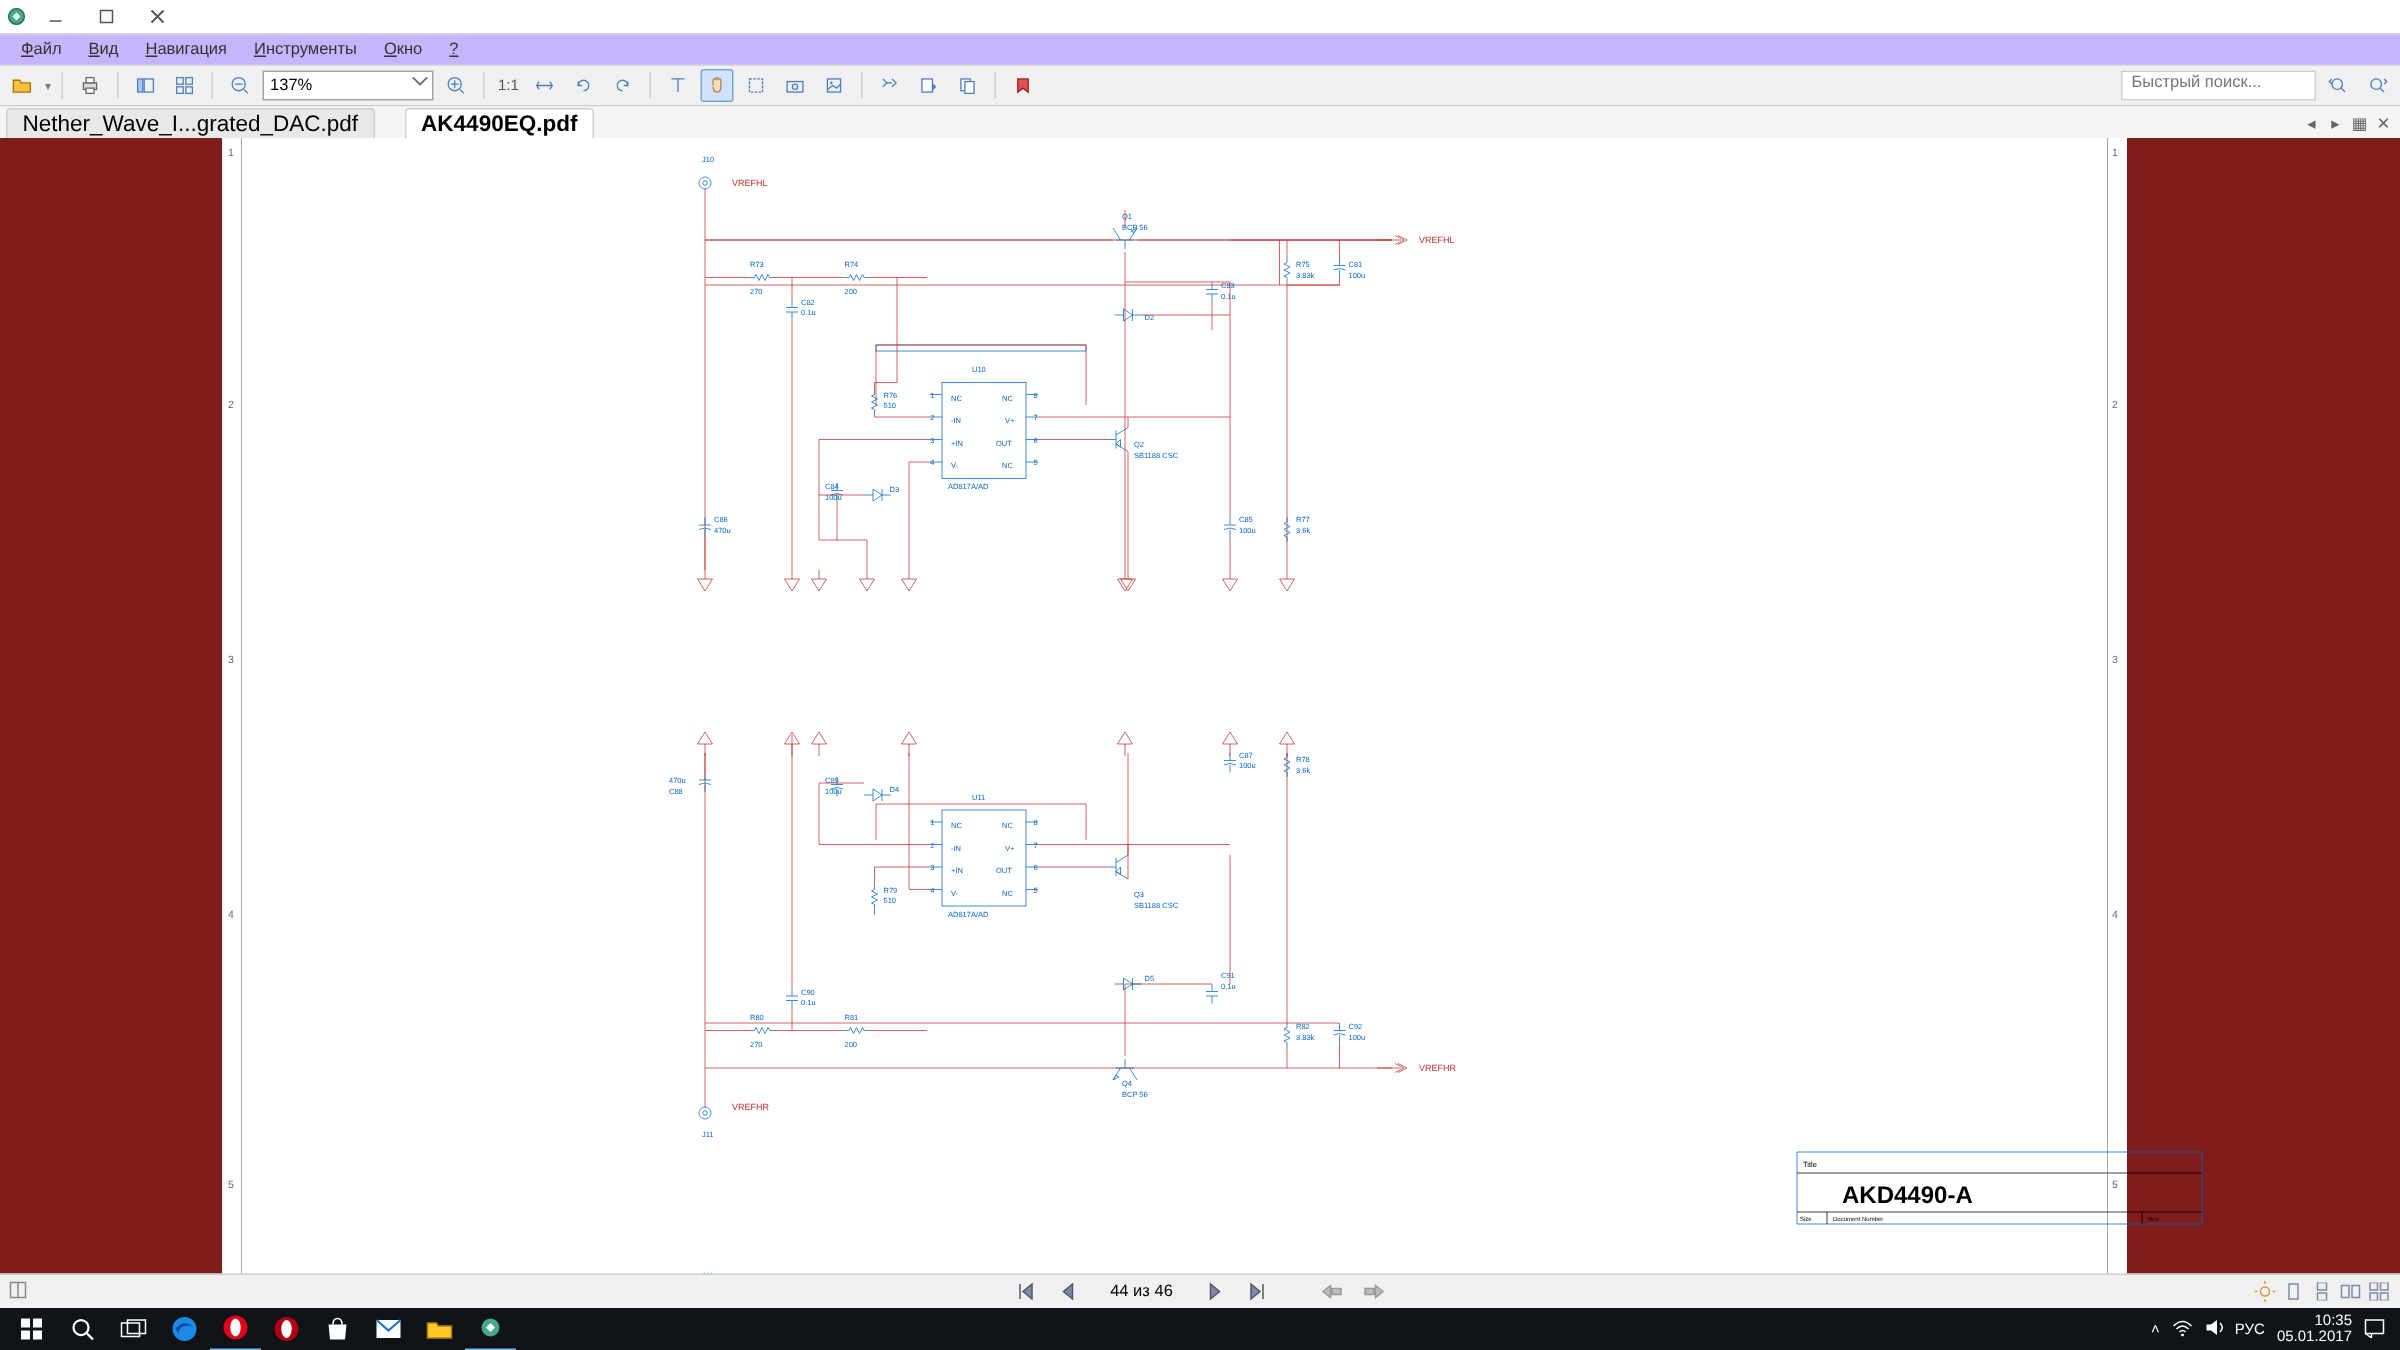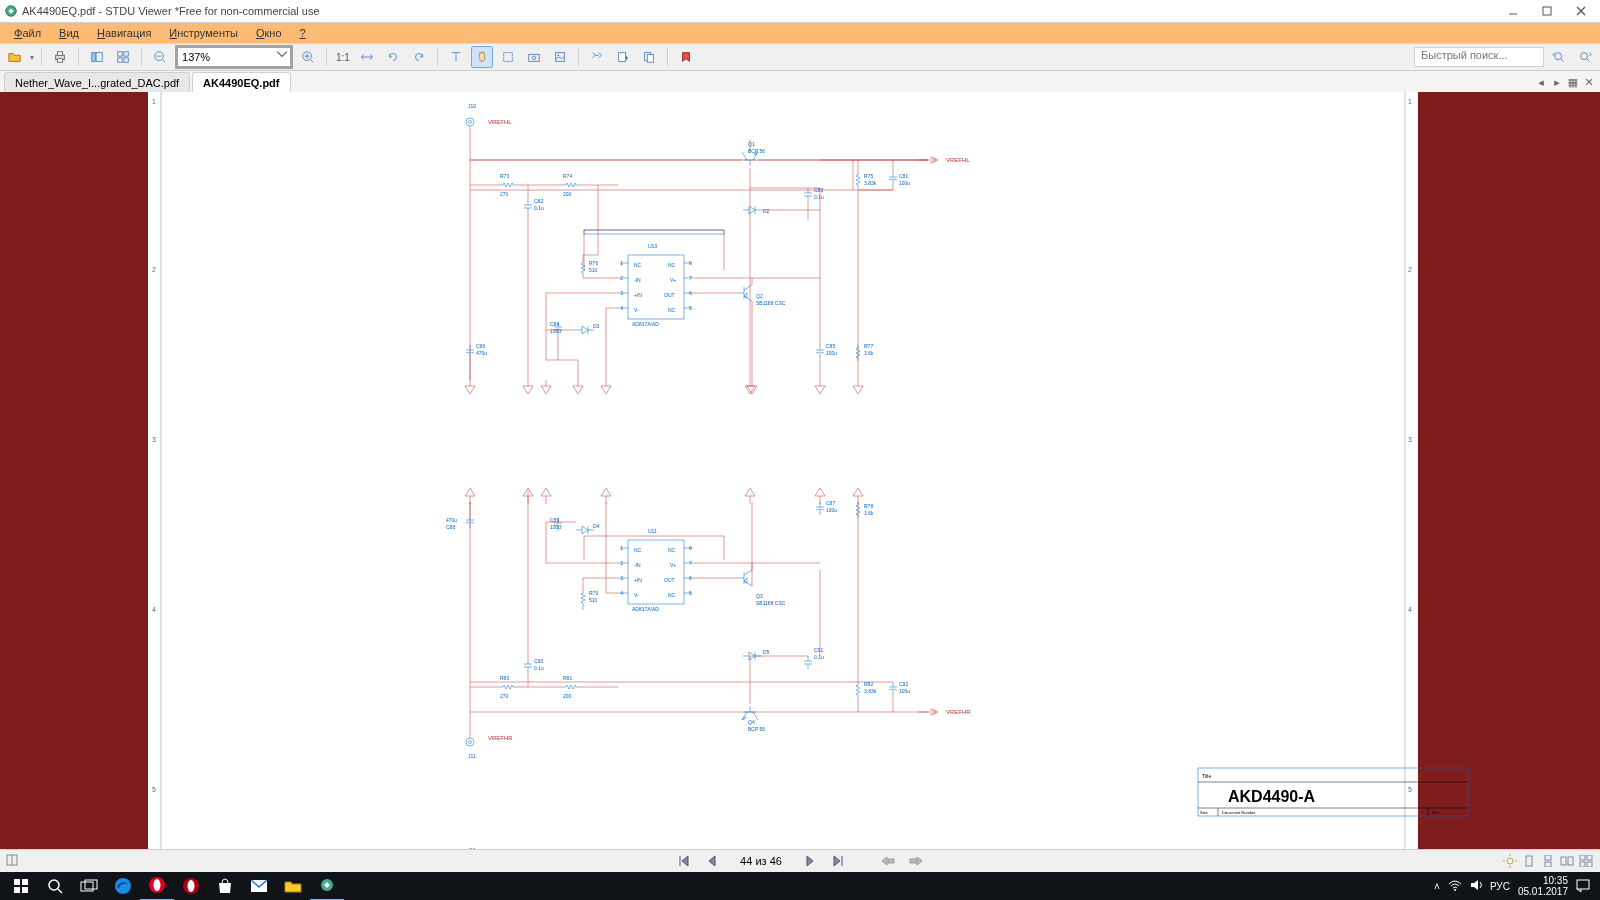--- a/index.html
+++ b/index.html
@@ -2,36 +2,36 @@
 <html><head>
 <meta charset="utf-8">
 <style>
   html,body{margin:0;padding:0;font-family:"Segoe UI",Tahoma,sans-serif;font-size:11px;background:#fff;color:#000;overflow:hidden;width:1600px;height:900px}
   .titlebar{height:22px;background:#fff;border-bottom:1px solid #d0d0d0;display:flex;align-items:center;padding:0 4px}
   .titlebar .app-icon{width:14px;height:14px;margin-right:4px}
   .titlebar .title{flex:1;font-size:11px;color:#444}
   .winbtns{display:flex;gap:4px}
   .winbtn{width:30px;height:18px;display:flex;align-items:center;justify-content:center;color:#555}
   .winbtn.close svg{stroke:#555}
-  .menubar{height:20px;background:#fdba74;border-bottom:1px solid #d8d8d8;display:flex;align-items:center;padding:0 6px;gap:2px;font-size:11px}
+  .menubar{height:20px;background:#c4b5fd;border-bottom:1px solid #d8d8d8;display:flex;align-items:center;padding:0 6px;gap:2px;font-size:11px}
   .menubar .mitem{padding:1px 8px;color:#333;}
   .menubar .mitem u{text-decoration:underline}
   .toolbar{height:26px;background:#f0f0f0;border-bottom:1px solid #cfcfcf;display:flex;align-items:center;padding:0 4px;gap:4px}
   .tbtn{width:20px;height:20px;display:flex;align-items:center;justify-content:center;border:1px solid transparent;border-radius:2px}
   .tbtn svg{width:14px;height:14px}
   .tbtn.active{background:#cfe4fb;border-color:#7aa7d8}
   .sep{width:1px;height:18px;background:#cfcfcf;margin:0 3px}
-  .zoombox{display:flex;border:3px solid #a3a3a3;height:18px;background:#fff;padding:0 2px}
+  .zoombox{display:flex;border:1px solid #a3a3a3;height:18px;background:#fff;padding:0 2px}
   .zoombox input{border:none;width:90px;font-size:11px;padding:0 2px;outline:none}
   .zoombox .dd{width:12px;height:12px;margin-left:2px}
   .rightbox{margin-left:auto;display:flex;align-items:center;gap:4px}
   .searchbox{width:120px;height:18px;border:1px solid #d0d0d0;background:#fff;padding:0 4px;font-size:11px;color:#999;display:flex;align-items:flex-start}
   .searchbox input{border:none;outline:none;font-size:11px;color:#333;width:100%}
   .tabbar{height:22px;background:#f4f4f4;border-bottom:1px solid #cfcfcf;display:flex;align-items:center;padding:0 4px}
-  .tab{height:20px;padding:0 10px;border:1px solid #cfcfcf;border-bottom:none;background:#e8e8e8;display:flex;align-items:center;font-size:11px;margin-right:2px;border-top-left-radius:3px;border-top-right-radius:3px}
+  .tab{height:20px;padding:0 10px;border:1px solid #cfcfcf;border-bottom:none;background:#e8e8e8;display:flex;align-items:center;font-size:15px;margin-right:20px;border-top-left-radius:3px;border-top-right-radius:3px}
   .tab.active{background:#fff;font-weight:bold}
   .tabright{margin-left:auto;display:flex;gap:2px;align-items:center}
   .tabright .tb{width:14px;height:14px;display:flex;align-items:center;justify-content:center;color:#666}
   .content{position:absolute;top:92px;bottom:40px;left:0;right:0;background:#7e7e7e;display:flex}
   .docarea{flex:1;position:relative;background:#7f1d1d;overflow:hidden}
   .page{position:absolute;left:148px;top:0;width:1270px;height:100%;background:#fff}
   .schematic{position:absolute;left:170px;top:4px;width:1230px;height:100%;}
   .navbar{position:absolute;left:0;right:0;bottom:28px;height:22px;background:#f0f0f0;border-top:1px solid #cfcfcf;display:flex;align-items:center;justify-content:center;font-size:11px;gap:12px}
   .navbar .nb{width:16px;height:16px;display:flex;align-items:center;justify-content:center;color:#668}
   .navbar .navright{position:absolute;right:6px;display:flex;gap:3px;align-items:center}
@@ -50,21 +50,20 @@
 </head>
 <body>
 
 <div class="titlebar">
   <span class="app-icon">
     <svg viewBox="0 0 16 16">
         <circle cx="8" cy="8" r="6" fill="#4a8" stroke="#265" stroke-width="1"></circle>
         <path d="M5 8 L8 5 L11 8 L8 11 Z" fill="#fff"></path>
       </svg>
   </span>
-  <span class="title">AK4490EQ.pdf - STDU Viewer *Free for non-commercial use</span>
   <div class="winbtns">
     <div class="winbtn">
         <svg width="10" height="10">
           <line x1="1" y1="8" x2="9" y2="8" stroke="#555" stroke-width="1"></line>
         </svg>
       </div>
     <div class="winbtn">
         <svg width="10" height="10">
           <rect x="1" y="1" width="8" height="8" fill="none" stroke="#555" stroke-width="1"></rect>
         </svg>

